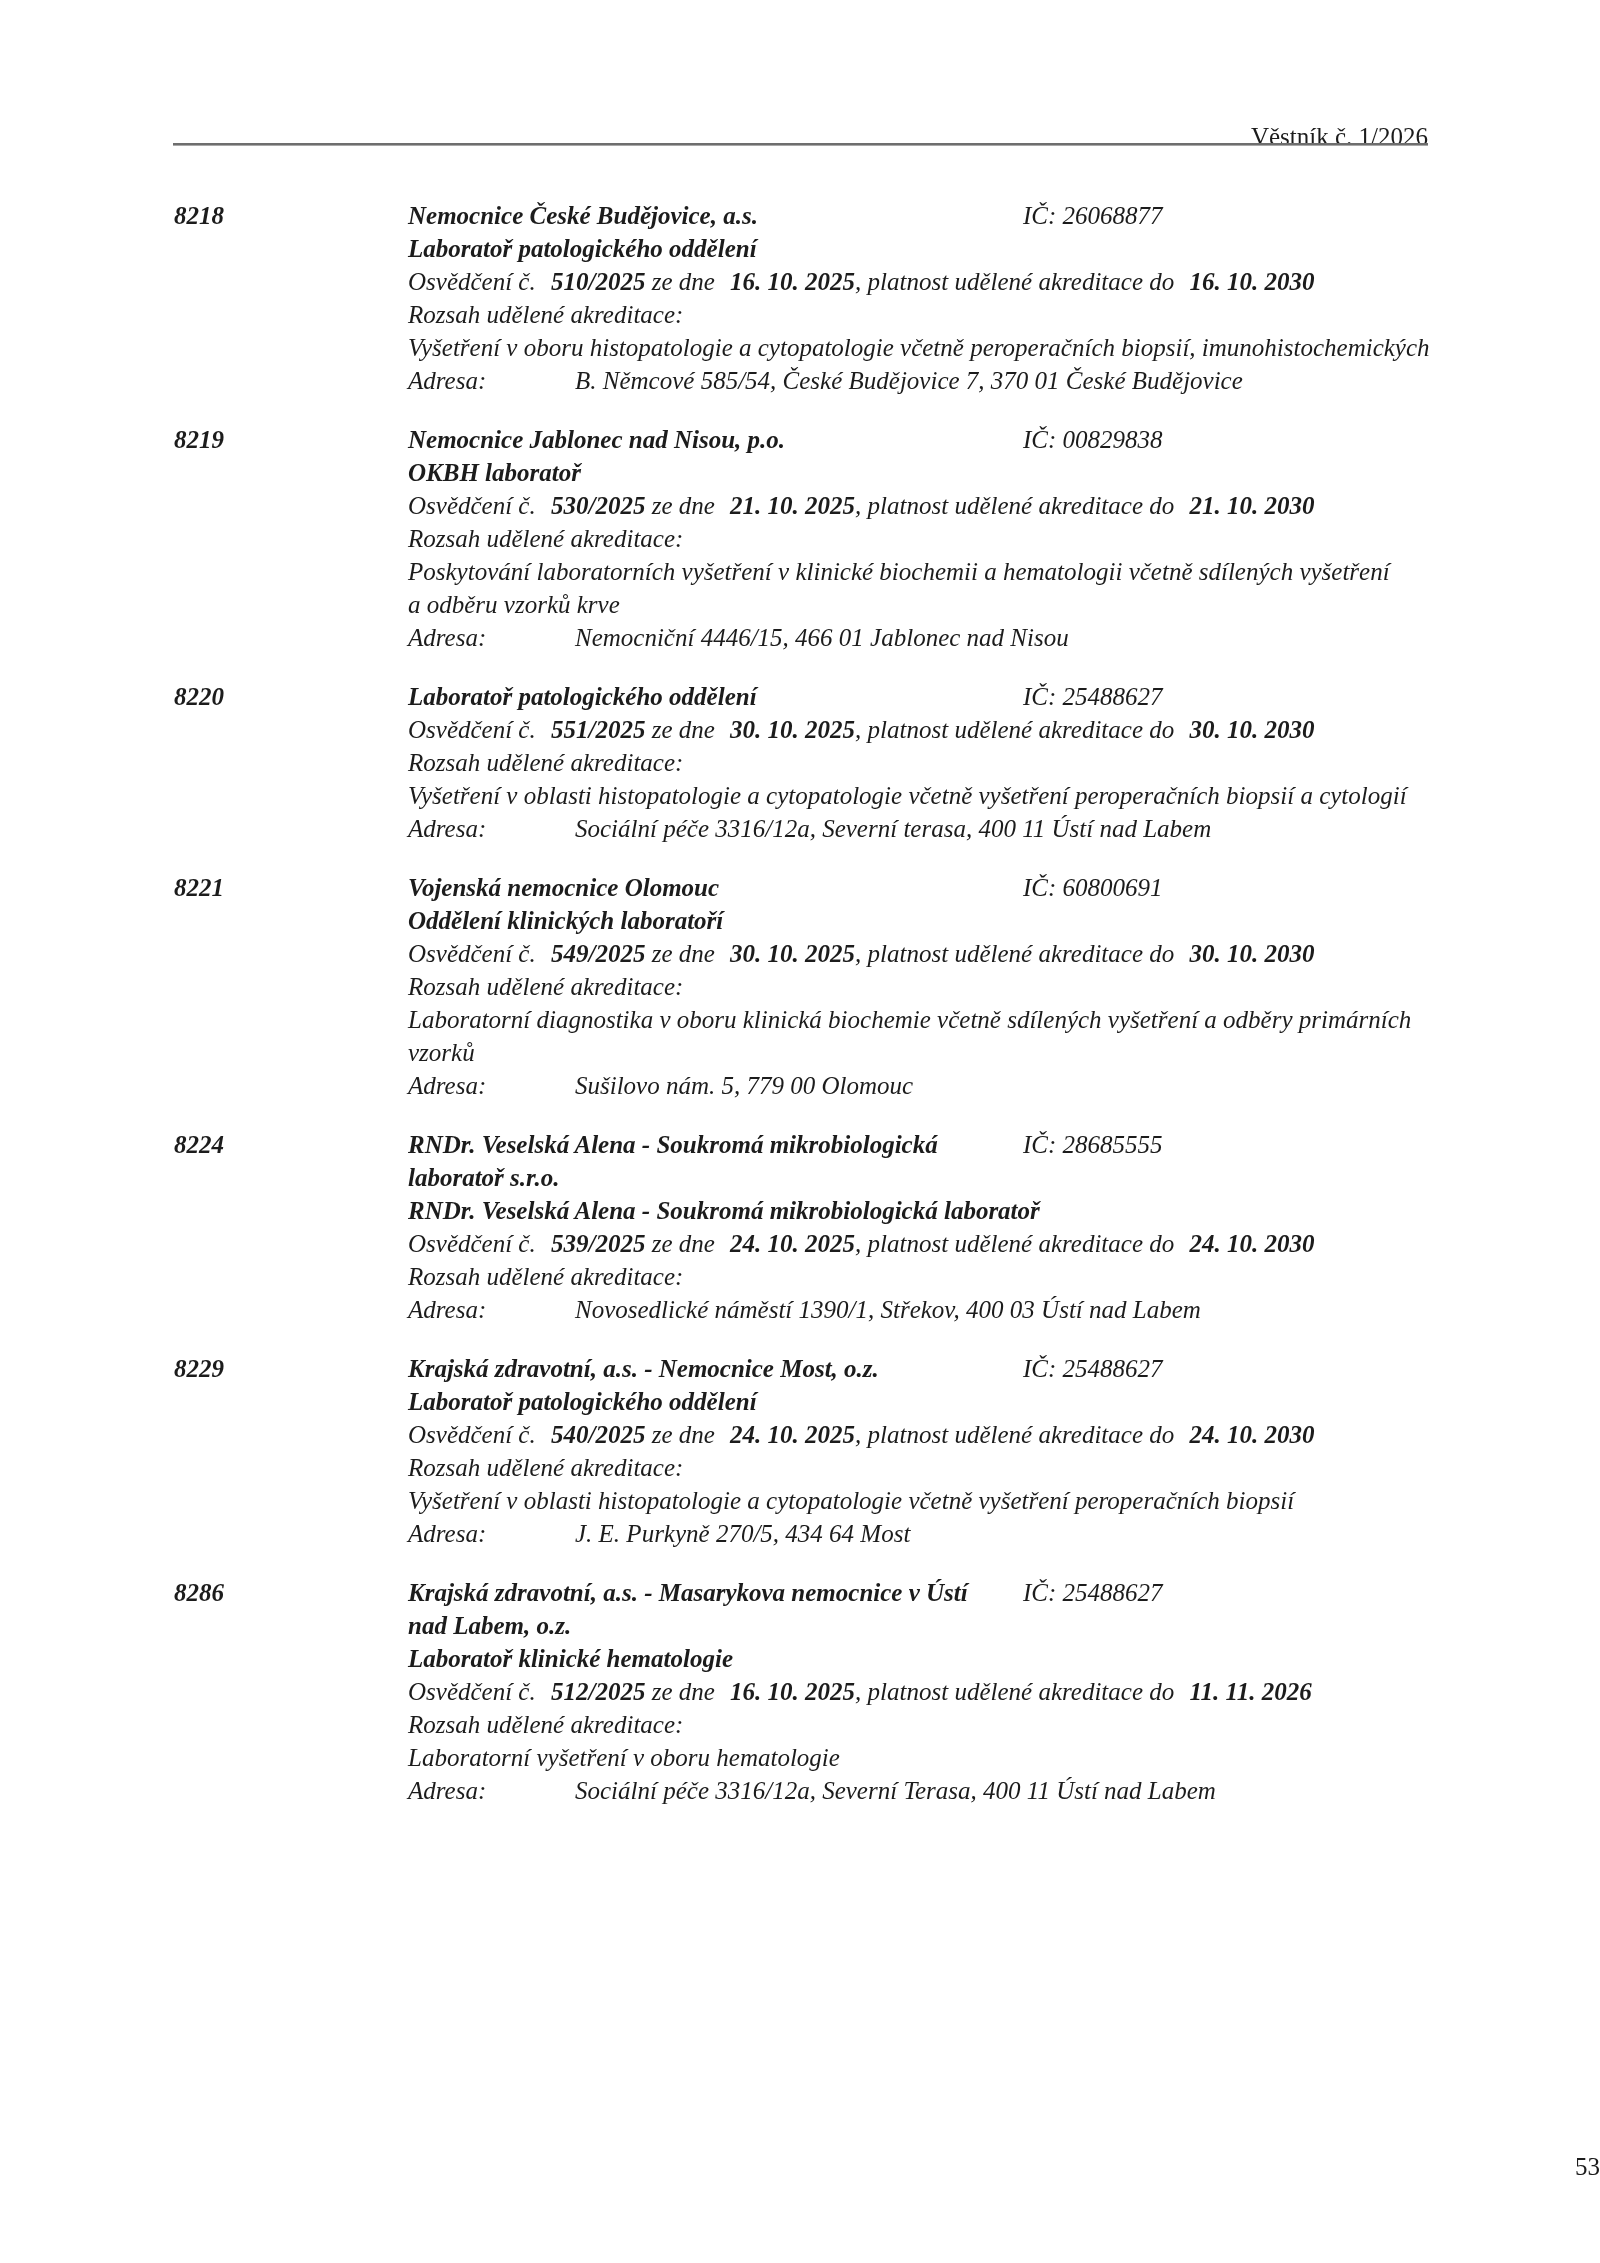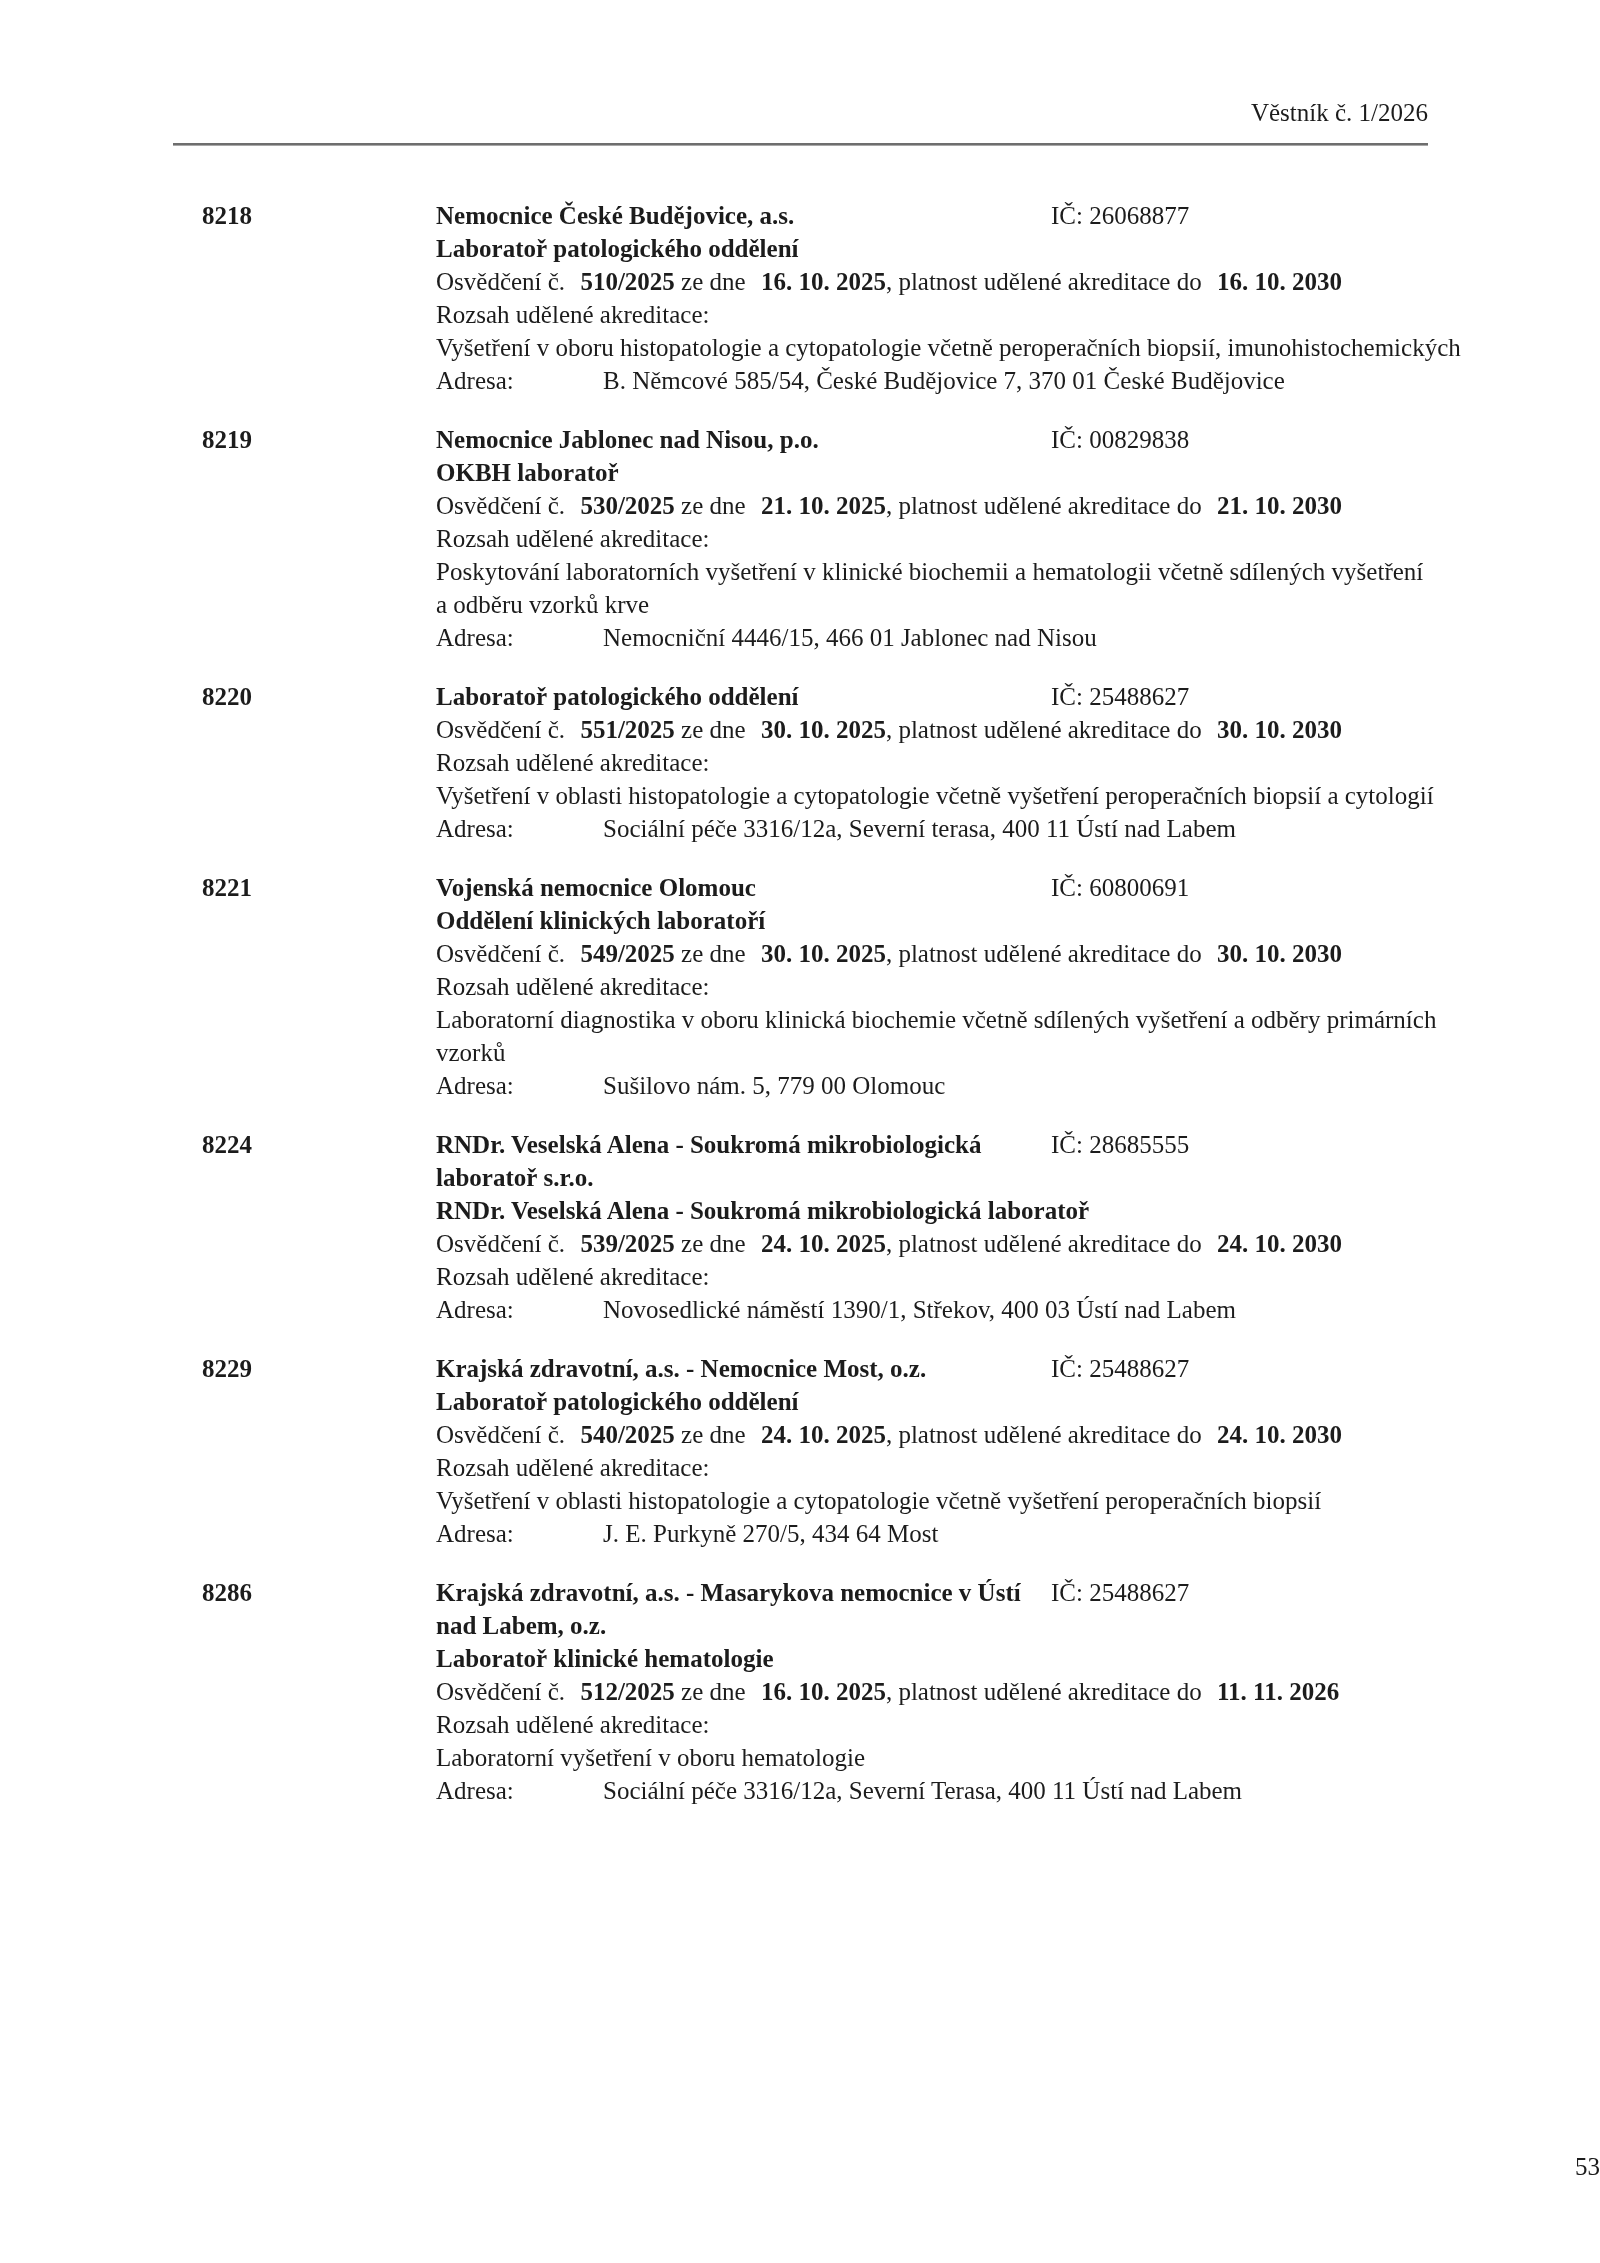--- a/index.html
+++ b/index.html
@@ -10,38 +10,39 @@
     height: 2263px;
     background: #ffffff;
     font-family: "Liberation Serif", "DejaVu Serif", serif;
     font-size: 25px;
     line-height: 33px;
     color: #1c1c1c;
     overflow: hidden;
   }
   .header-title {
     position: absolute;
-    top: 96px;
+    top: 120px;
     right: 172px;
     white-space: nowrap;
   }
   .header-rule {
     position: absolute;
     top: 143px;
     left: 173px;
     width: 1255px;
     height: 3px;
     background: #6e6e6e;
     border-bottom: 1px solid #a8a8a8;
   }
   .entries {
     position: absolute;
     top: 199px;
-    left: 202px;
+    left: 174px;
     width: 1280px;
+    font-style: italic;
   }
   .entry {
     display: flex;
     margin-bottom: 26px;
   }
   .entry-number {
     width: 234px;
     flex: 0 0 234px;
     font-weight: bold;
   }

